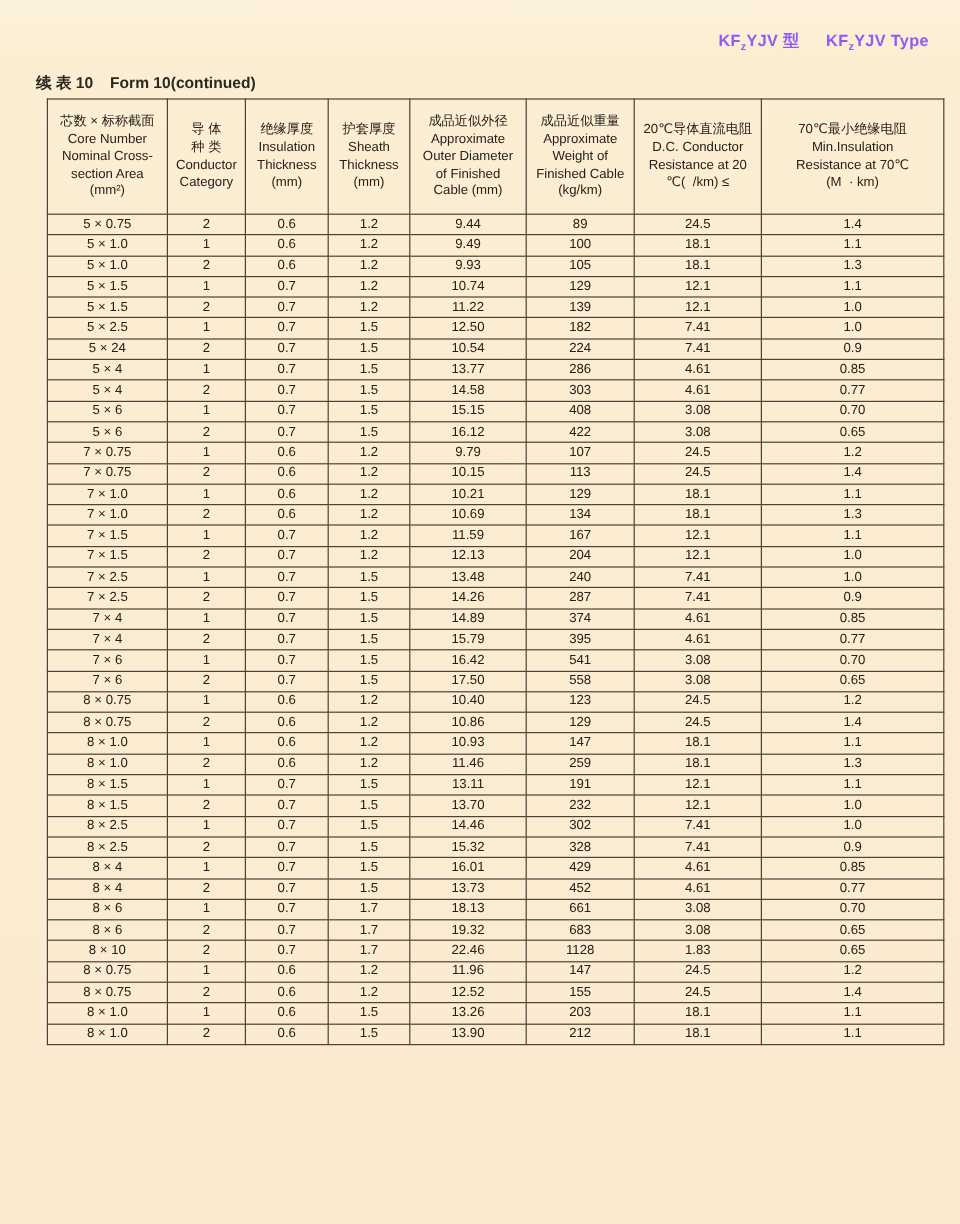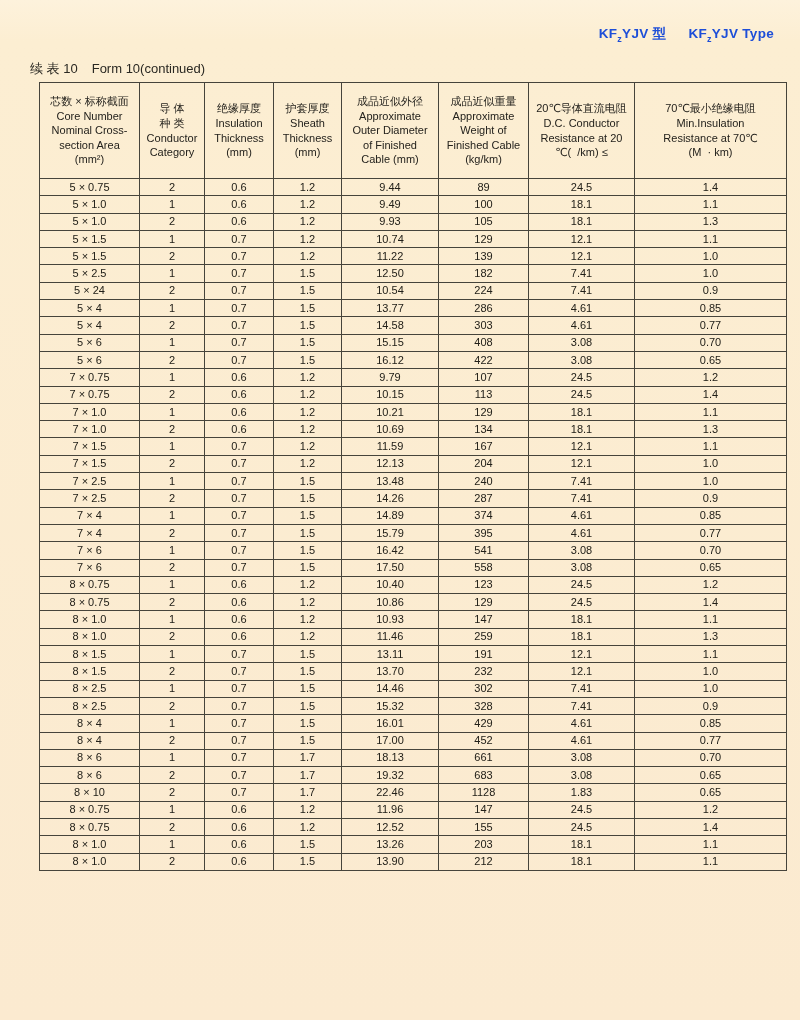--- a/index.html
+++ b/index.html
@@ -7,27 +7,27 @@
   body {
     position:relative;
     background:linear-gradient(180deg,#fdf2dc 0%, #fceed2 4%, #fbead0 100%);
     font-family:"Liberation Sans","DejaVu Sans",sans-serif;
     color:#2a2822;
     overflow:hidden;
   }
   .masthead {
     position:absolute; top:25px; right:26px;
     font-size:13.5px; font-weight:bold; letter-spacing:.3px;
-    color:#1d4ed8; white-space:nowrap;
+    color:#8b5cf6; white-space:nowrap;
   }
   .masthead sub { font-size:9px; font-weight:bold; }
   .masthead .gap { display:inline-block; width:22px; }
   .page-title {
     position:absolute; top:60px; left:30px;
-    font-size:13px; font-weight:normal; color:#2a2822; white-space:nowrap;
+    font-size:13px; font-weight:bold; color:#2a2822; white-space:nowrap;
   }
   .page-title .t-gap { display:inline-block; width:14px; }
   table.spec {
     position:absolute; left:39px; top:82px; width:747px;
     border-collapse:collapse; table-layout:fixed;
   }
   table.spec th, table.spec td {
     border:1px solid #46443b;
   }
   table.spec thead th {
@@ -439,21 +439,21 @@
         <td>16.01</td>
         <td>429</td>
         <td>4.61</td>
         <td>0.85</td>
       </tr>
       <tr>
         <td>8 × 4</td>
         <td>2</td>
         <td>0.7</td>
         <td>1.5</td>
-        <td>17.00</td>
+        <td>13.73</td>
         <td>452</td>
         <td>4.61</td>
         <td>0.77</td>
       </tr>
       <tr>
         <td>8 × 6</td>
         <td>1</td>
         <td>0.7</td>
         <td>1.7</td>
         <td>18.13</td>

